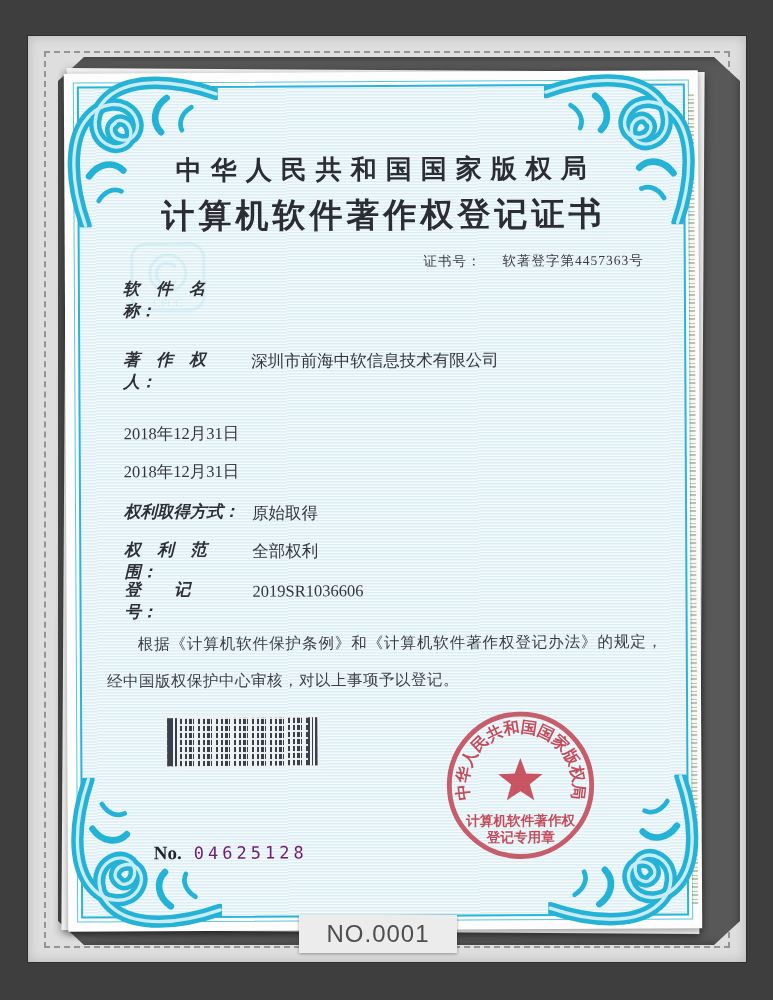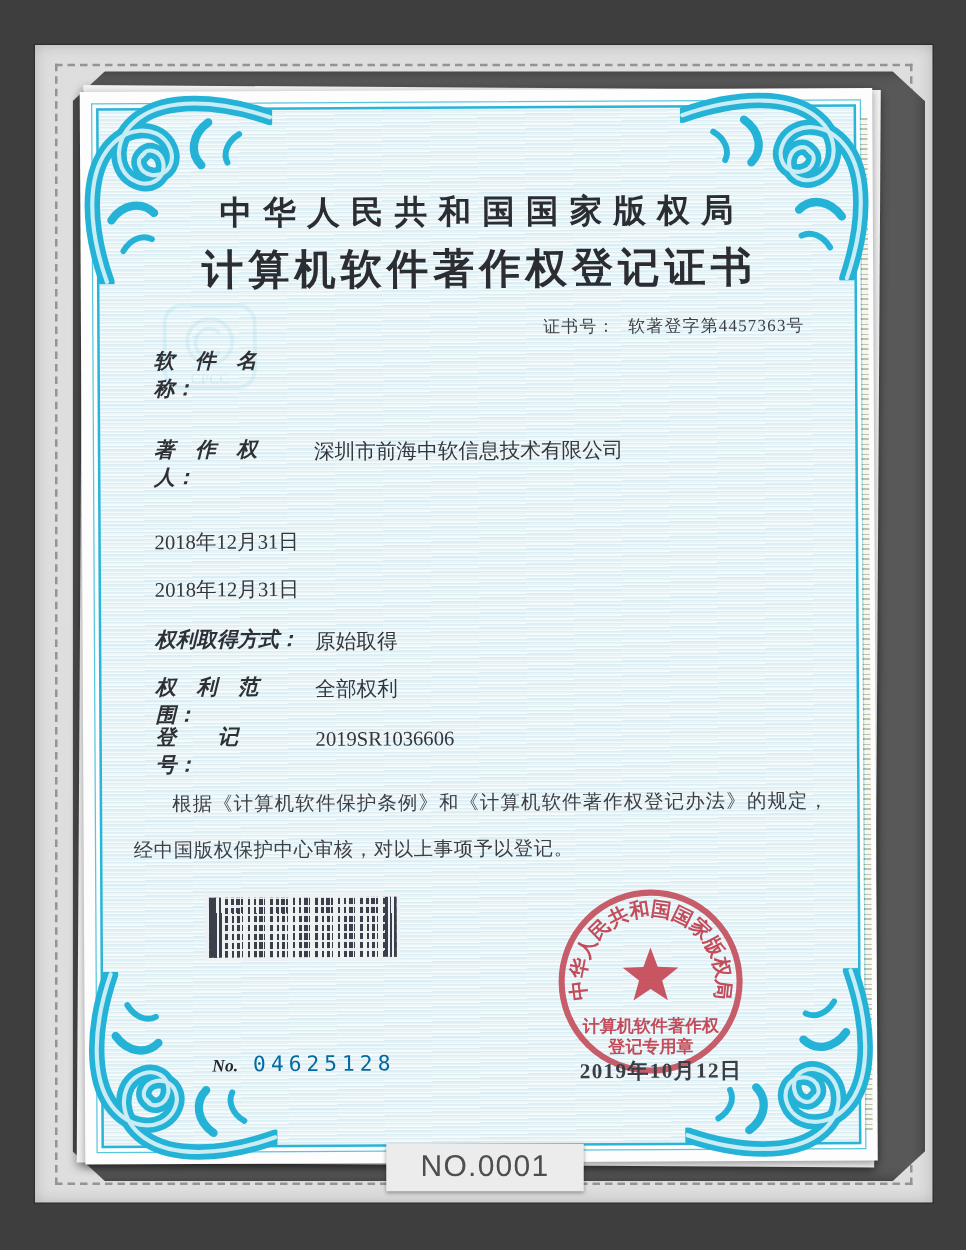--- a/index.html
+++ b/index.html
@@ -70,21 +70,21 @@
     position:absolute; left:63px; top:168px; width:80px; height:78px; opacity:.55;
   }
 
   .t-center { text-align:center; position:absolute; left:0; right:0; color:#2b2d33; }
   .authority { top:80px;  font-size:26px; font-weight:bold; letter-spacing:9px; padding-left:9px; }
   .cert-title{ top:121px; font-size:33px; font-weight:bold; letter-spacing:4px; padding-left:4px; }
 
   .certno-line {
     position:absolute; top:181px; right:55px; font-size:13.5px; color:#3c3e44; letter-spacing:1px;
   }
-  .certno-line .lbl { margin-right:10px;font-family:Liberation Serif, serif; }
+  .certno-line .lbl { margin-right:21px;font-family:Liberation Serif, serif; }
 
   .row { position:absolute; left:58px; display:flex; color:#34363c; font-size:16.5px; }
   .row .lbl { width:128px; font-weight:bold; color:#2e3036; flex:none;font-style:italic; }
   .row .val { margin-left:0; line-height:26px; }
   .r-name  { top:205px; }
   .r-owner { top:276px; }
   .r-dev   { top:348px; }
   .r-pub   { top:386px; }
   .r-acq   { top:428px; }
   .r-scope { top:466px; }
@@ -109,29 +109,29 @@
   }
 
   
   .seal { position:absolute; left:375px; top:636px; width:156px; height:156px; opacity:.92; }
   .seal-date {
     position:absolute; left:386px; top:774px; width:150px; text-align:center;
     font-size:17px; font-weight:bold; color:#3a3d45; letter-spacing:1px;
   }
 
   .serial { position:absolute; left:86px; top:769px; display:flex; align-items:baseline; }
-  .serial .prefix { font-size:14px; font-style:italic; color:#25262b; margin-right:12px; font-weight:bold;margin-left:16px; }
+  .serial .prefix { font-size:19px; color:#25262b; margin-right:12px; font-weight:bold; }
   .serial .num {
     font-family:"DejaVu Sans Mono","Liberation Mono",monospace;
-    font-size:17px; color:#0369a1; letter-spacing:4px;
+    font-size:17px; color:#701a75; letter-spacing:4px;
   }
 
   
   .bottom-tag {
-    position:absolute; left:309px; top:915px; width:158px; height:38px;
+    position:absolute; left:299px; top:915px; width:158px; height:38px;
     background:#ececec; display:flex; align-items:center; justify-content:center;
     font-family:"Liberation Sans","DejaVu Sans",sans-serif;
     font-size:24px; color:#4e4e4e; letter-spacing:1px;
     box-shadow:0 1px 3px rgba(0,0,0,.35); z-index:5;
   }
   svg text { font-family:"Liberation Serif","DejaVu Serif",serif; }
 </style>
 </head>
 <body>
 
@@ -237,21 +237,20 @@
       </defs>
       <circle cx="80" cy="80" r="73" fill="none" stroke="#c03e4e" stroke-width="5" opacity=".9"></circle>
       <text font-size="16.5" font-weight="bold" fill="#c03e4e">
         <textPath href="#sealArc" startOffset="50%" text-anchor="middle" textLength="198" lengthAdjust="spacingAndGlyphs">中华人民共和国国家版权局</textPath>
       </text>
       <polygon points="80,52 85.9,67.9 102.8,68.6 89.5,79.1 94.1,95.4 80,86 65.9,95.4 70.5,79.1 57.2,68.6 74.1,67.9" fill="#c23848" opacity=".92"></polygon>
       <text x="80" y="121" text-anchor="middle" font-size="14" font-weight="bold" fill="#c03e4e">计算机软件著作权</text>
       <text x="80" y="138" text-anchor="middle" font-size="14" font-weight="bold" fill="#c03e4e">登记专用章</text>
     </svg>
 
-    <div class="seal-date">2019年10月12日</div>
 
     <div class="serial">
       <span class="prefix">No.</span>
       <span class="num">04625128</span>
     </div>
   </div>
 
   <div class="bottom-tag">NO.0001</div>
 </div>
 

